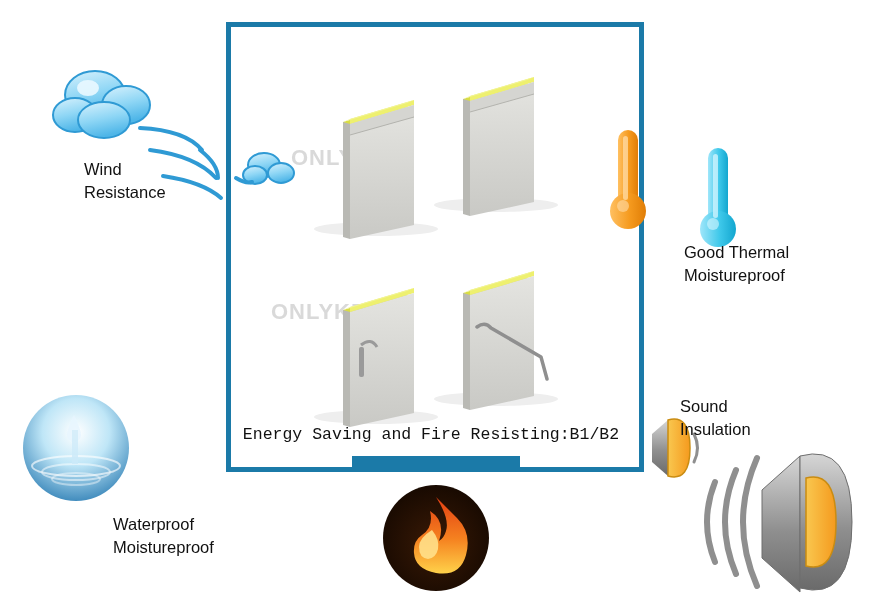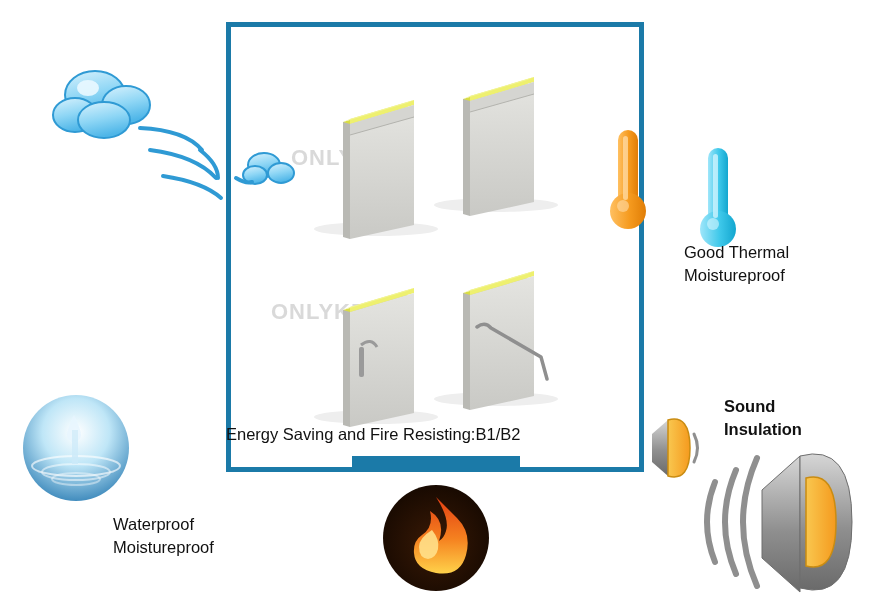--- a/index.html
+++ b/index.html
@@ -51,23 +51,24 @@
   }
   .wm1 { left: 60px; top: 118px; }
   .wm2 { left: 40px; top: 272px; }
 
   
   .caption {
     position: absolute;
     left: 226px;
     top: 425px;
     width: 410px;
-    text-align: left;
+    text-align: center;
     font-size: 16.5px;
     color: #111111;
+    font-family: Liberation Mono, monospace;
   }
   .blue-bar {
     position: absolute;
     left: 352px;
     top: 456px;
     width: 168px;
     height: 14px;
     background: #1b7aa8;
   }
 
@@ -75,21 +76,21 @@
   .label {
     position: absolute;
     font-size: 16.5px;
     line-height: 23px;
     color: #111111;
     white-space: pre-line;
   }
   .label-wind  { left: 84px;  top: 158px; }
   .label-water { left: 113px; top: 513px; }
   .label-therm { left: 684px; top: 241px; }
-  .label-sound { left: 724px; top: 395px; font-weight: bold; }
+  .label-sound { left: 680px; top: 395px; }
 
   .svg-layer {
     position: absolute;
     left: 0; top: 0;
     width: 870px;
     height: 601px;
     pointer-events: none;
   }
 </style>
 </head>
@@ -275,20 +276,22 @@
       <path d="M715,482 q-16,40 0,80" stroke="#8f8f8f" stroke-width="6" fill="none" stroke-linecap="round"></path>
       <path d="M736,470 q-22,52 0,104" stroke="#8f8f8f" stroke-width="6" fill="none" stroke-linecap="round"></path>
       <path d="M757,458 q-28,64 0,128" stroke="#8f8f8f" stroke-width="6" fill="none" stroke-linecap="round"></path>
 
       <path d="M762,490 l38,-34 l0,136 l-38,-34 z" fill="url(#spkGrad)" stroke="#6e6e6e" stroke-width="1"></path>
       <path d="M800,456 q52,-14 52,66 q0,80 -52,66 z" fill="url(#spkGrad)" stroke="#6e6e6e" stroke-width="1"></path>
       <path d="M806,478 q30,-8 30,44 q0,52 -30,44 z" fill="url(#spkCone)" stroke="#c98c12" stroke-width="1.5"></path>
     </g>
   </svg>
 
+  <div class="label label-wind">Wind
+Resistance</div>
   <div class="label label-water">Waterproof
 Moistureproof</div>
   <div class="label label-therm">Good Thermal
 Moistureproof</div>
   <div class="label label-sound">Sound
 Insulation</div>
 
 </div>
 
 </body></html>

